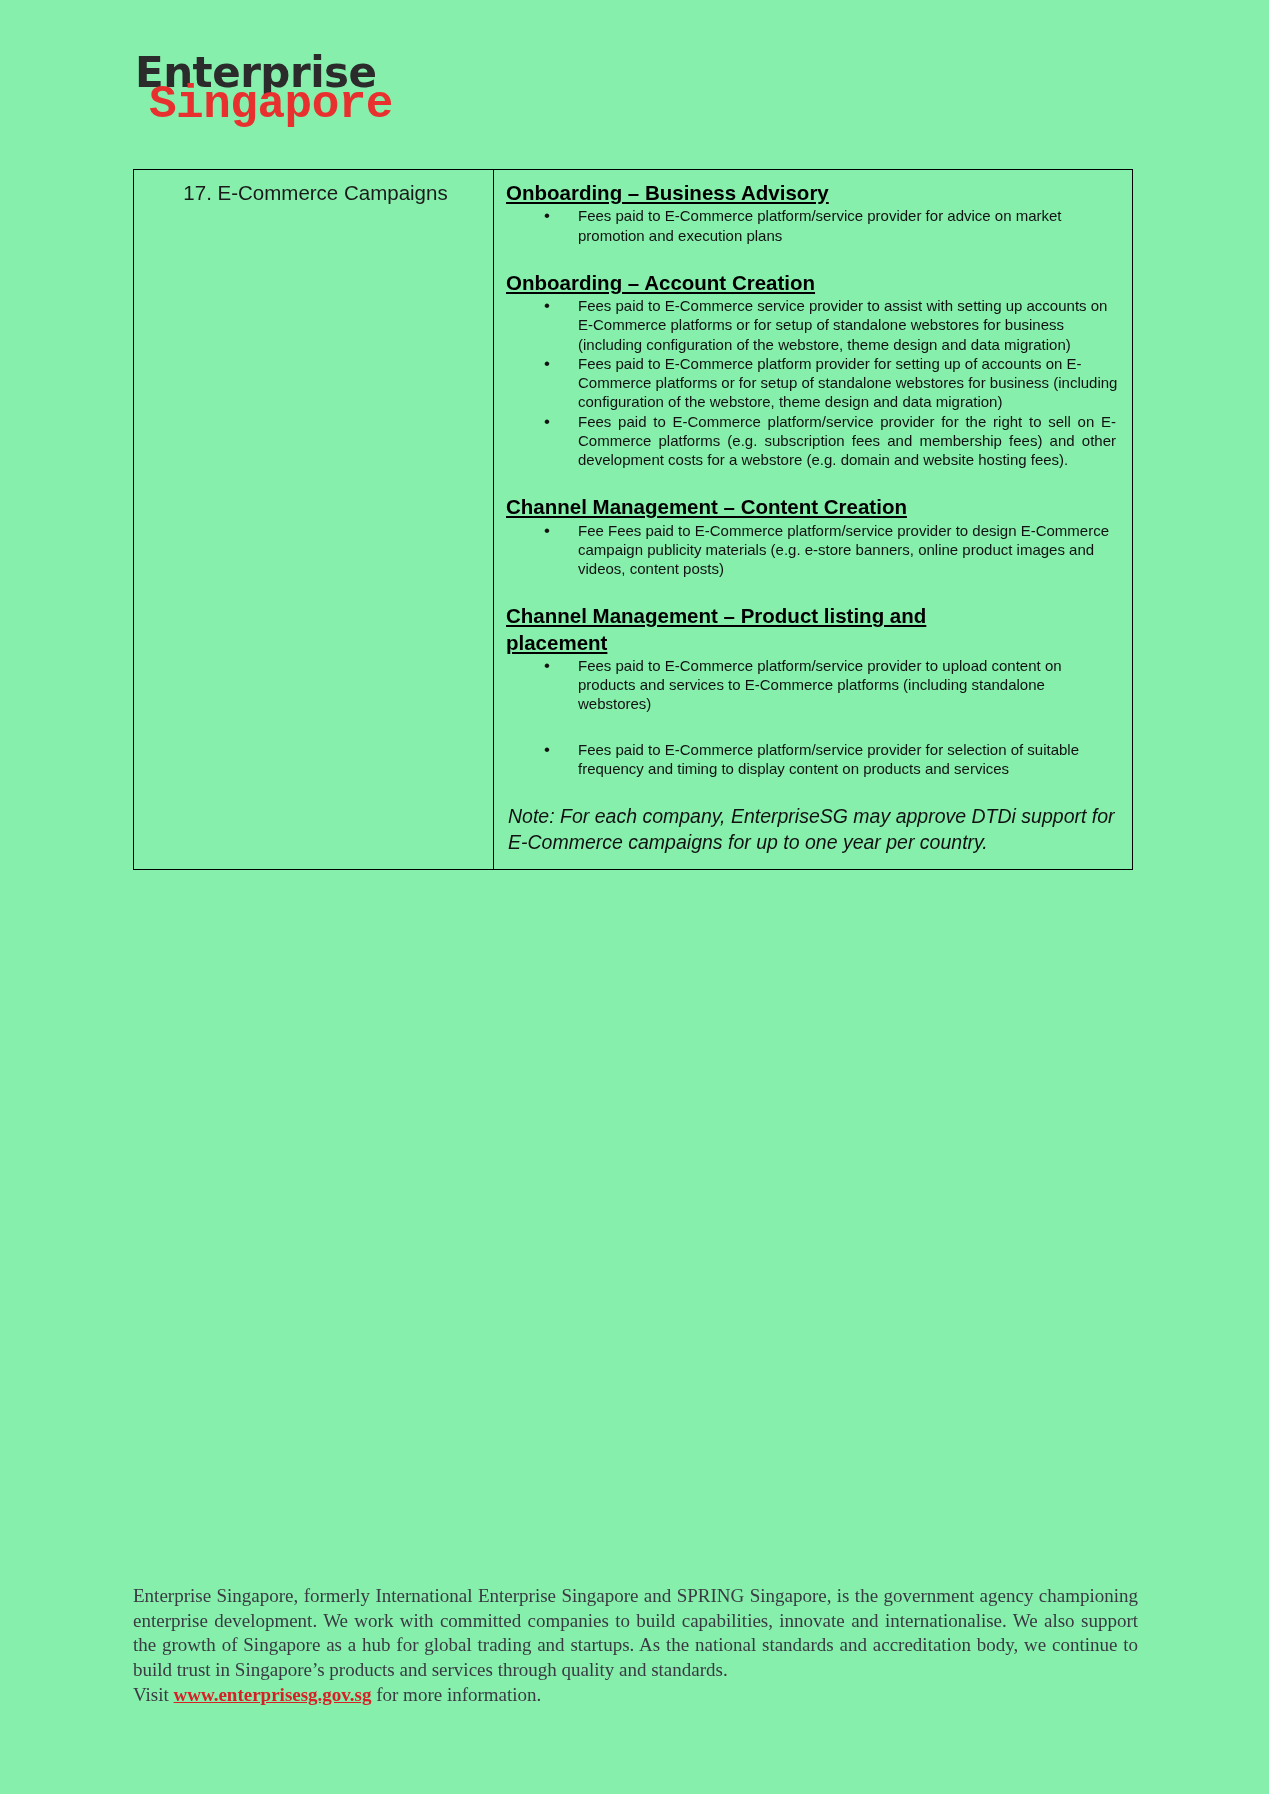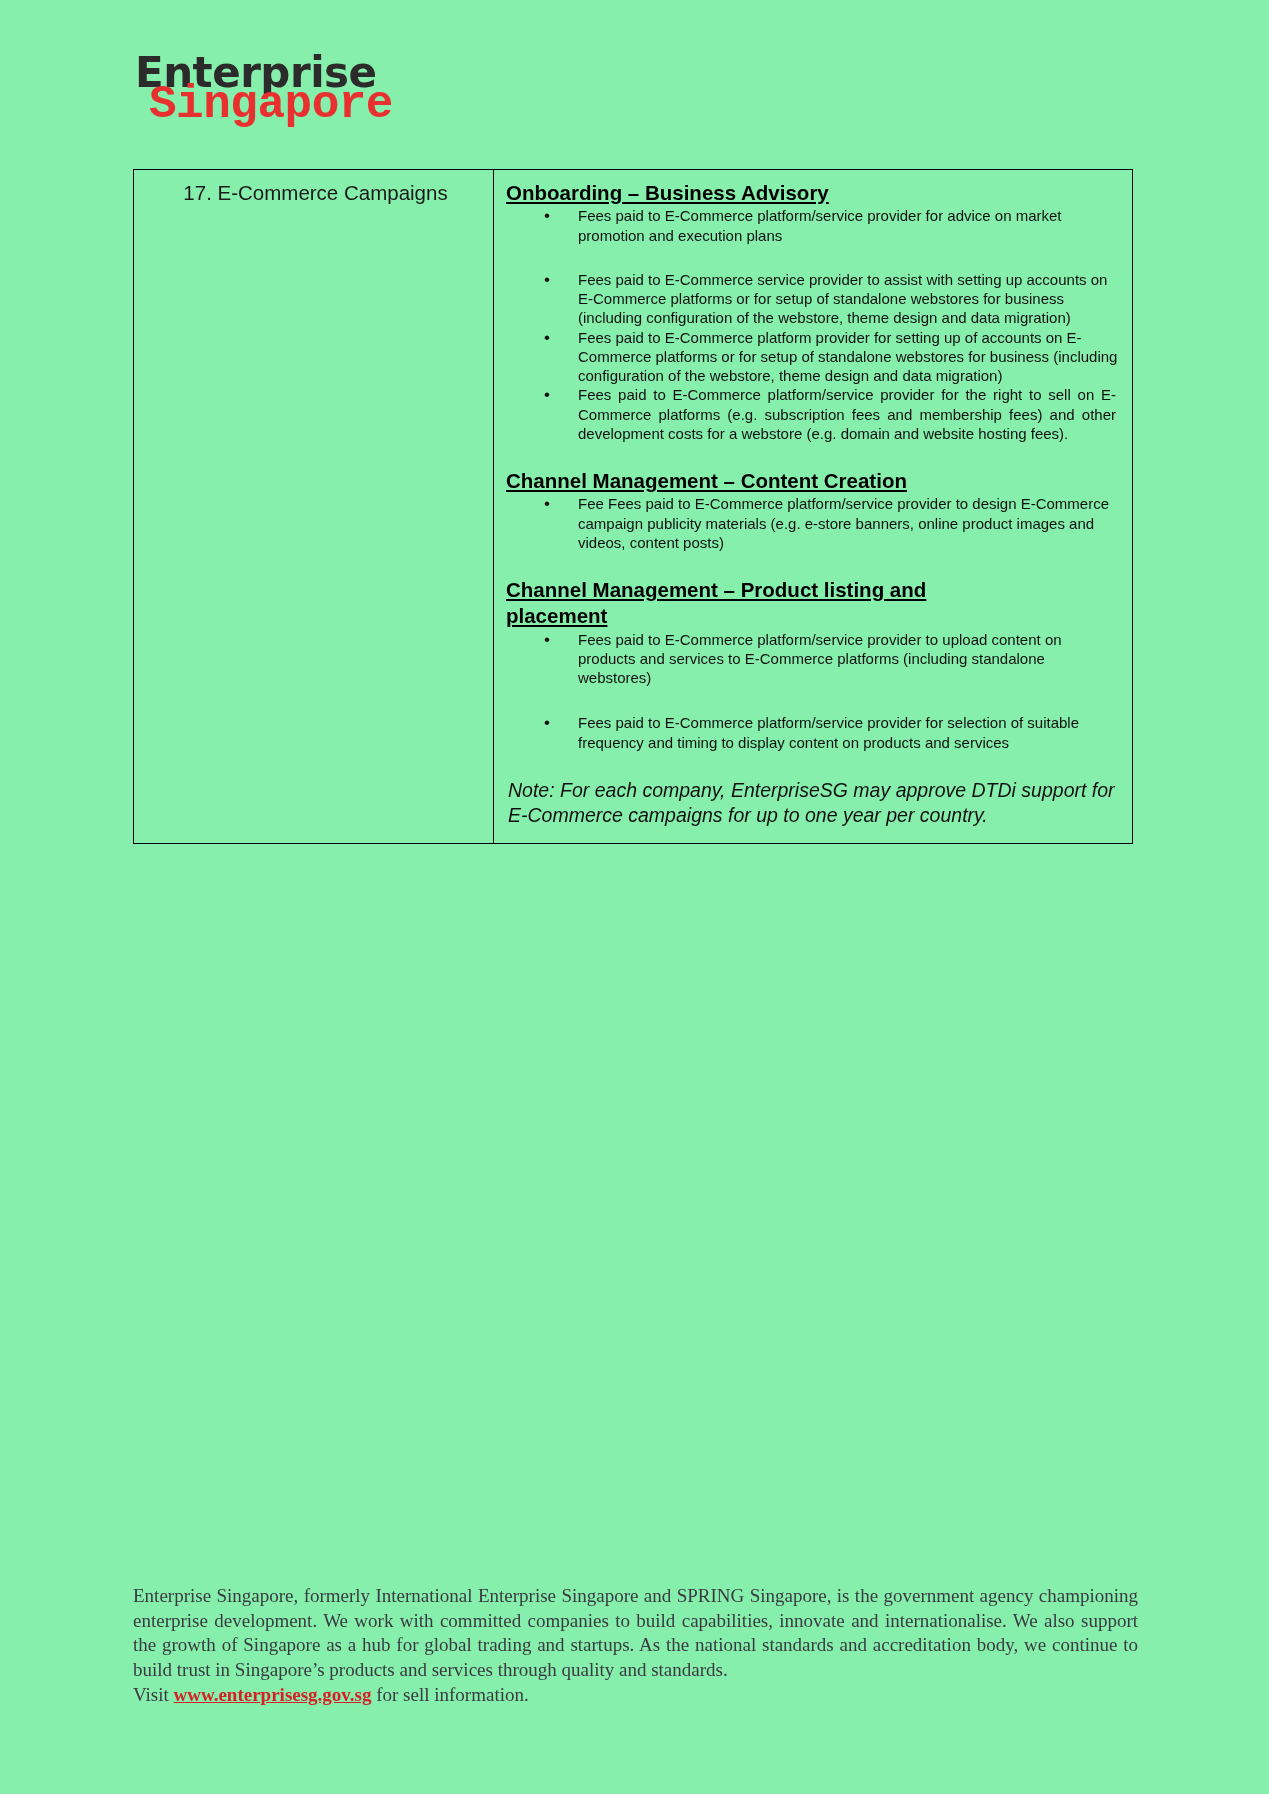--- a/index.html
+++ b/index.html
@@ -174,20 +174,21 @@
       <div class="blk">
         <p class="sec-head">Onboarding – Business Advisory</p>
         <ul class="bullets">
           <li>Fees paid to E-Commerce platform/service provider for advice on market promotion and execution plans</li>
         </ul>
       </div>
 
       <div class="gap"></div>
 
       <div class="blk">
+        <p class="sec-head">Onboarding – Account Creation</p>
         <ul class="bullets">
           <li>Fees paid to E-Commerce service provider to assist with setting up accounts on E-Commerce platforms or for setup of standalone webstores for business (including configuration of the webstore, theme design and data migration)</li>
           <li>Fees paid to E-Commerce platform provider for setting up of accounts on E-Commerce platforms or for setup of standalone webstores for business (including configuration of the webstore, theme design and data migration)</li>
           <li class="justified">Fees paid to E-Commerce platform/service provider for the right to sell on E-Commerce platforms (e.g. subscription fees and membership fees) and other development costs for a webstore (e.g. domain and website hosting fees).</li>
         </ul>
       </div>
 
       <div class="gap"></div>
 
       <div class="blk">
@@ -210,17 +211,17 @@
       <div class="note-gap"></div>
 
       <p class="note">Note: For each company, EnterpriseSG may approve DTDi support for E-Commerce campaigns for up to one year per country.</p>
 
     </div>
   </div>
 
   <div class="footer">
     <span>Enterprise Singapore, formerly International Enterprise Singapore and SPRING Singapore, is the government agency championing enterprise development. We work with committed companies to build capabilities, innovate and internationalise. We also support the growth of Singapore as a hub for global trading and startups. As the national standards and accreditation body, we continue to build trust in Singapore’s products and services through quality and standards.</span>
     <div class="lastline">
-      <span>Visit </span><span class="url">www.enterprisesg.gov.sg</span><span> for sell information.</span>
+      <span>Visit </span><span class="url">www.enterprisesg.gov.sg</span><span> for more information.</span>
     </div>
   </div>
 
 </div>
 
 </body></html>

